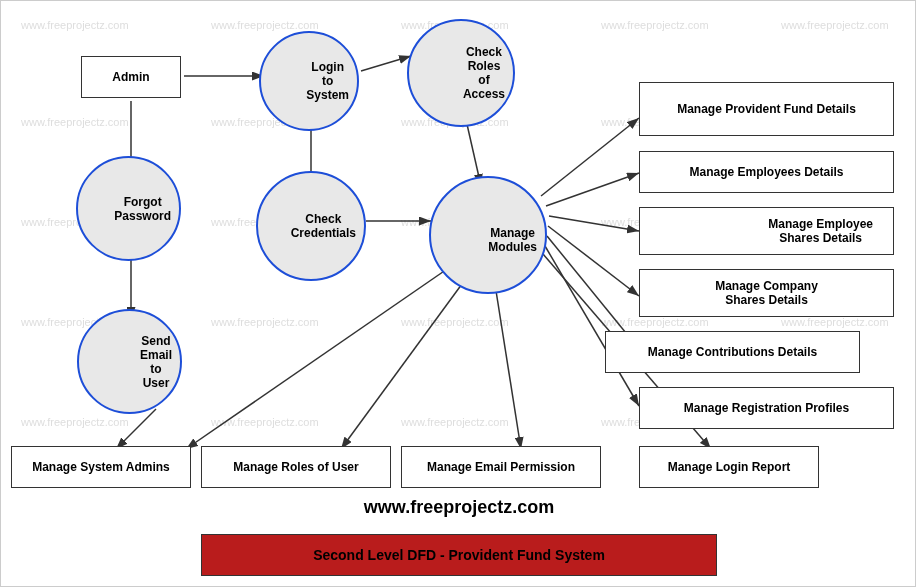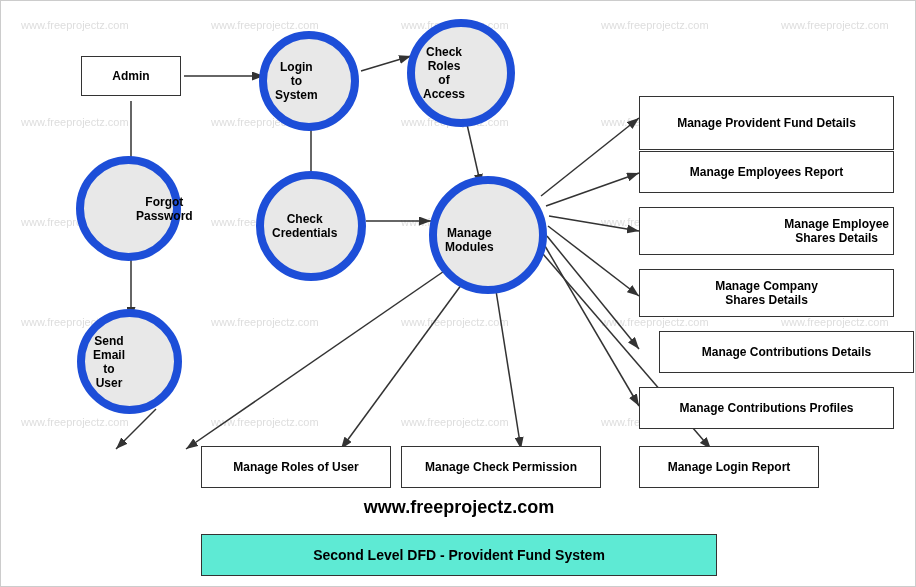--- a/index.html
+++ b/index.html
@@ -29,46 +29,46 @@
     .box-rect {
       position: absolute;
       border: 1.5px solid #333;
       background: #fff;
       display: flex;
       align-items: center;
       justify-content: center;
       text-align: center;
       font-size: 12px;
       font-weight: bold;
-      padding: 4px;
+      padding: 20px;
     }
     .circle-node {
       position: absolute;
-      border: 8px solid #1d4ed8;
+      border: 2px solid #1d4ed8;
       background: #e8e8e8;
       border-radius: 50%;
       display: flex;
       align-items: center;
-      justify-content: flex-start;
+      justify-content: flex-end;
       text-align: center;
       font-size: 12px;
       font-weight: bold;
       padding: 8px;
     }
     svg.arrows {
       position: absolute;
       top: 0; left: 0;
       width: 916px;
       height: 587px;
       pointer-events: none;
     }
     .footer-title {
       position: absolute;
       border: 1.5px solid #333;
-      background: #5eead4;
+      background: #b91c1c;
       text-align: center;
       font-size: 14px;
       font-weight: bold;
       display: flex;
       align-items: center;
       justify-content: center;
     }
     .site-url {
       position: absolute;
       font-size: 18px;
@@ -187,42 +187,43 @@
 Modules</span>
   </div>
 
   <div class="circle-node" style="left:76px; top:308px; width:105px; height:105px;">
     <span style="white-space:pre-line;">Send
 Email
 to
 User</span>
   </div>
 
-  <div class="box-rect" style="left:638px; top:95px; width:255px; height:54px;">Manage Provident Fund Details</div>
-
-  <div class="box-rect" style="left:638px; top:150px; width:255px; height:42px;">Manage Employees Report</div>
+  <div class="box-rect" style="left:638px; top:81px; width:255px; height:54px;">Manage Provident Fund Details</div>
+
+  <div class="box-rect" style="left:638px; top:150px; width:255px; height:42px;">Manage Employees Details</div>
 
   <div class="box-rect" style="left:638px; top:206px; width:255px; height:48px;justify-content:flex-end;">
     <span style="white-space:pre-line; text-align:center; font-weight:bold;">Manage Employee
 Shares Details</span>
   </div>
 
   <div class="box-rect" style="left:638px; top:268px; width:255px; height:48px;">
     <span style="white-space:pre-line; text-align:center; font-weight:bold;">Manage Company
 Shares Details</span>
   </div>
 
-  <div class="box-rect" style="left:658px; top:330px; width:255px; height:42px;">Manage Contributions Details</div>
-
-  <div class="box-rect" style="left:638px; top:386px; width:255px; height:42px;">Manage Contributions Profiles</div>
-
+  <div class="box-rect" style="left:604px; top:330px; width:255px; height:42px;">Manage Contributions Details</div>
+
+  <div class="box-rect" style="left:638px; top:386px; width:255px; height:42px;">Manage Registration Profiles</div>
+
+  <div class="box-rect" style="left:10px; top:445px; width:180px; height:42px;">Manage System Admins</div>
 
   <div class="box-rect" style="left:200px; top:445px; width:190px; height:42px;">Manage Roles of User</div>
 
-  <div class="box-rect" style="left:400px; top:445px; width:200px; height:42px;">Manage Check Permission</div>
+  <div class="box-rect" style="left:400px; top:445px; width:200px; height:42px;">Manage Email Permission</div>
 
   <div class="box-rect" style="left:638px; top:445px; width:180px; height:42px;">Manage Login Report</div>
 
   <div class="site-url" style="bottom:68px; left:0; width:916px;">www.freeprojectz.com</div>
 
   <div class="footer-title" style="bottom:10px; left:200px; width:516px; height:42px;">Second Level DFD - Provident Fund System</div>
 
 </div>
 
 </body></html>

